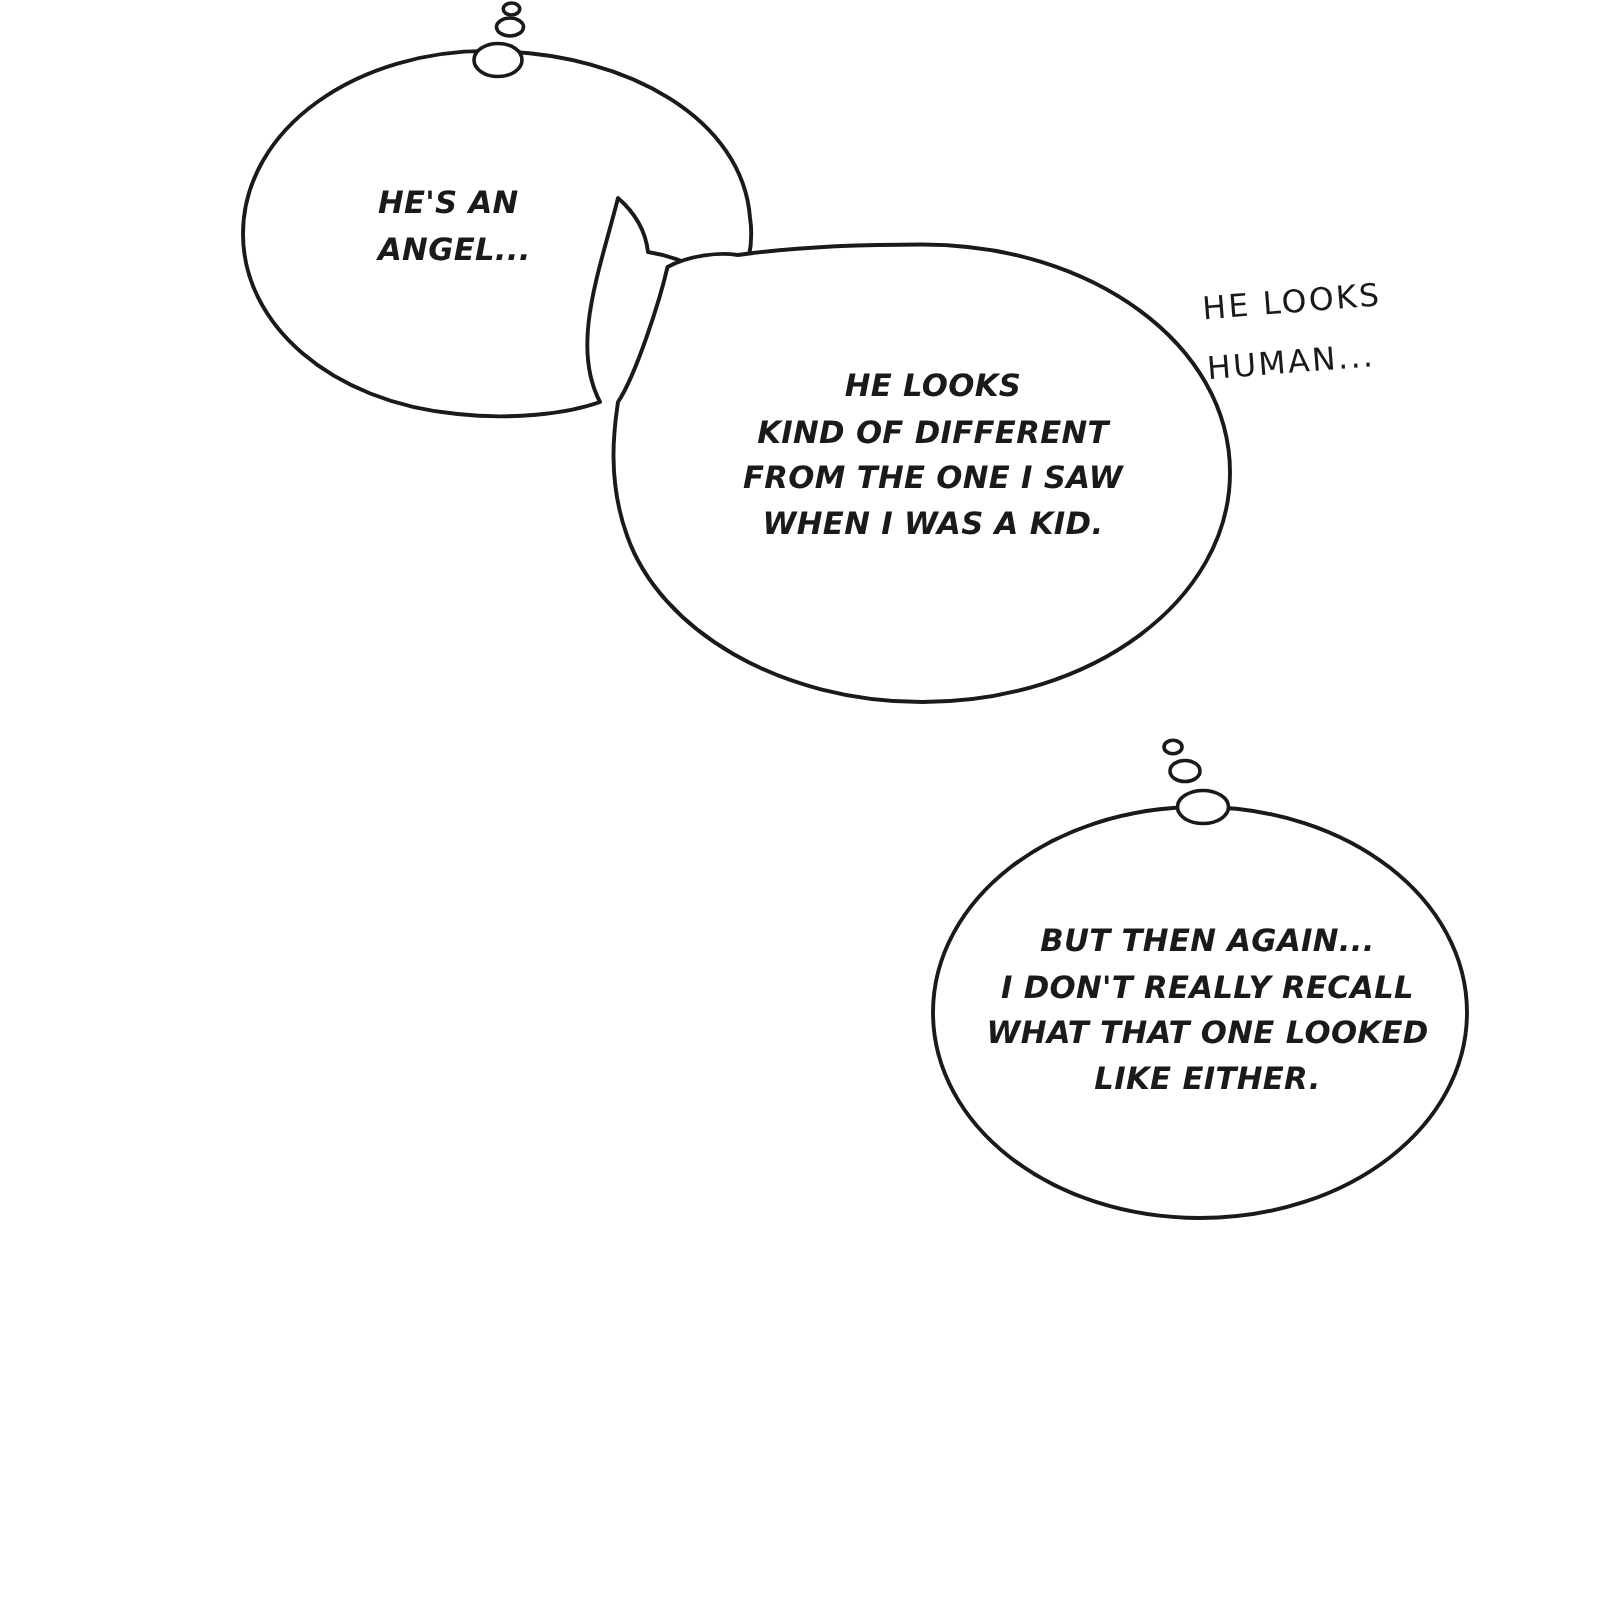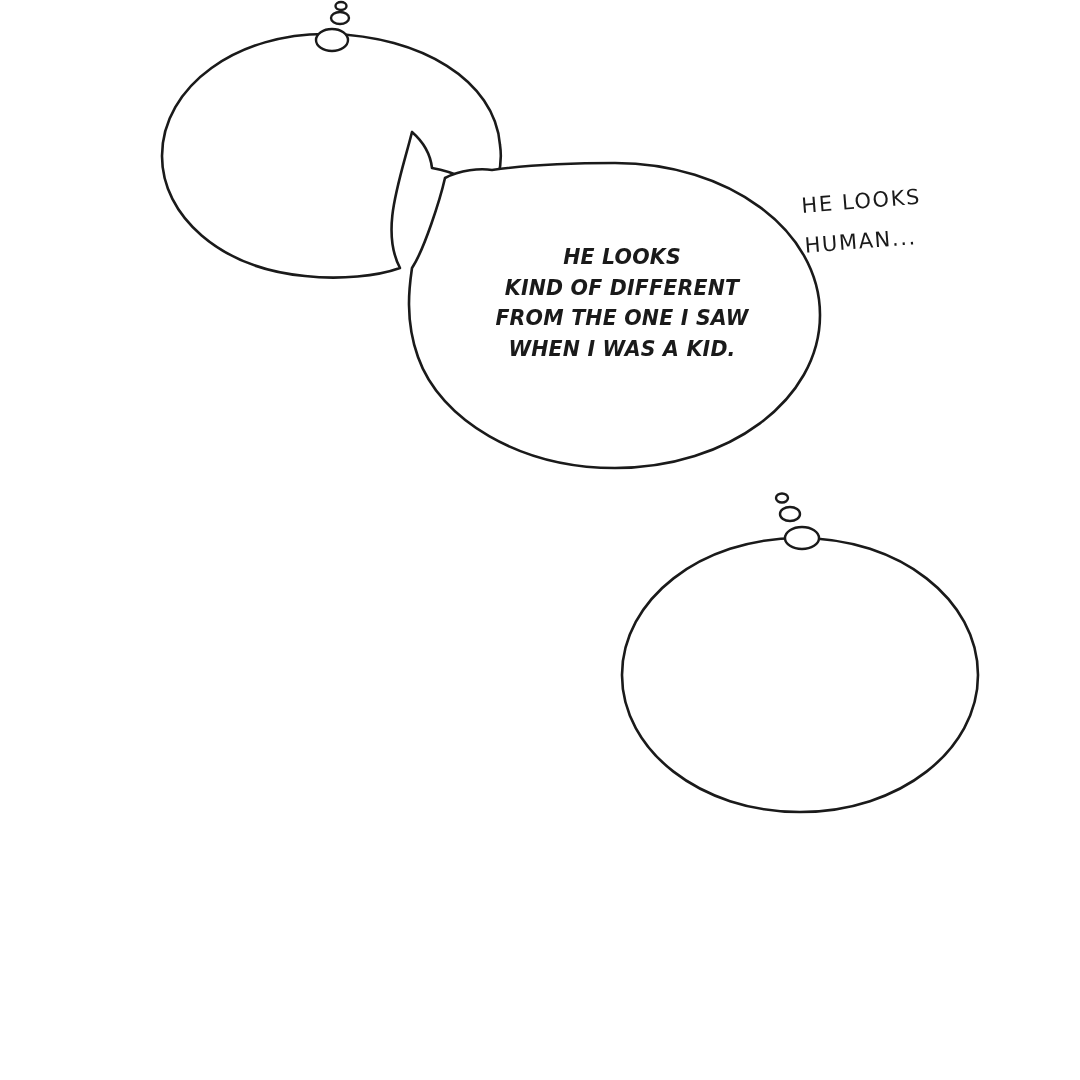--- a/index.html
+++ b/index.html
@@ -131,24 +131,30 @@
          C 900 538, 978 600, 978 675
          C 978 750, 900 812, 800 812
          C 700 812, 622 750, 622 675
          C 622 600, 700 538, 800 538 Z"></path>
     <ellipse class="tail-dot" cx="802" cy="538" rx="17" ry="11"></ellipse>
     <ellipse class="tail-dot" cx="790" cy="514" rx="10" ry="7"></ellipse>
     <ellipse class="tail-dot" cx="782" cy="498" rx="6" ry="4.5"></ellipse>
   </svg>
 
   <div class="text-layer">
+    <div class="bubble-text" id="text-angel">HE'S AN
+ANGEL...</div>
 
     <div class="bubble-text" id="text-different">HE LOOKS
 KIND OF DIFFERENT
 FROM THE ONE I SAW
 WHEN I WAS A KID.</div>
 
+    <div class="bubble-text" id="text-again">BUT THEN AGAIN...
+I DON'T REALLY RECALL
+WHAT THAT ONE LOOKED
+LIKE EITHER.</div>
 
     <div class="free-text" id="text-human">HE LOOKS
 HUMAN...</div>
   </div>
 
 </div>
 
 </body></html>

